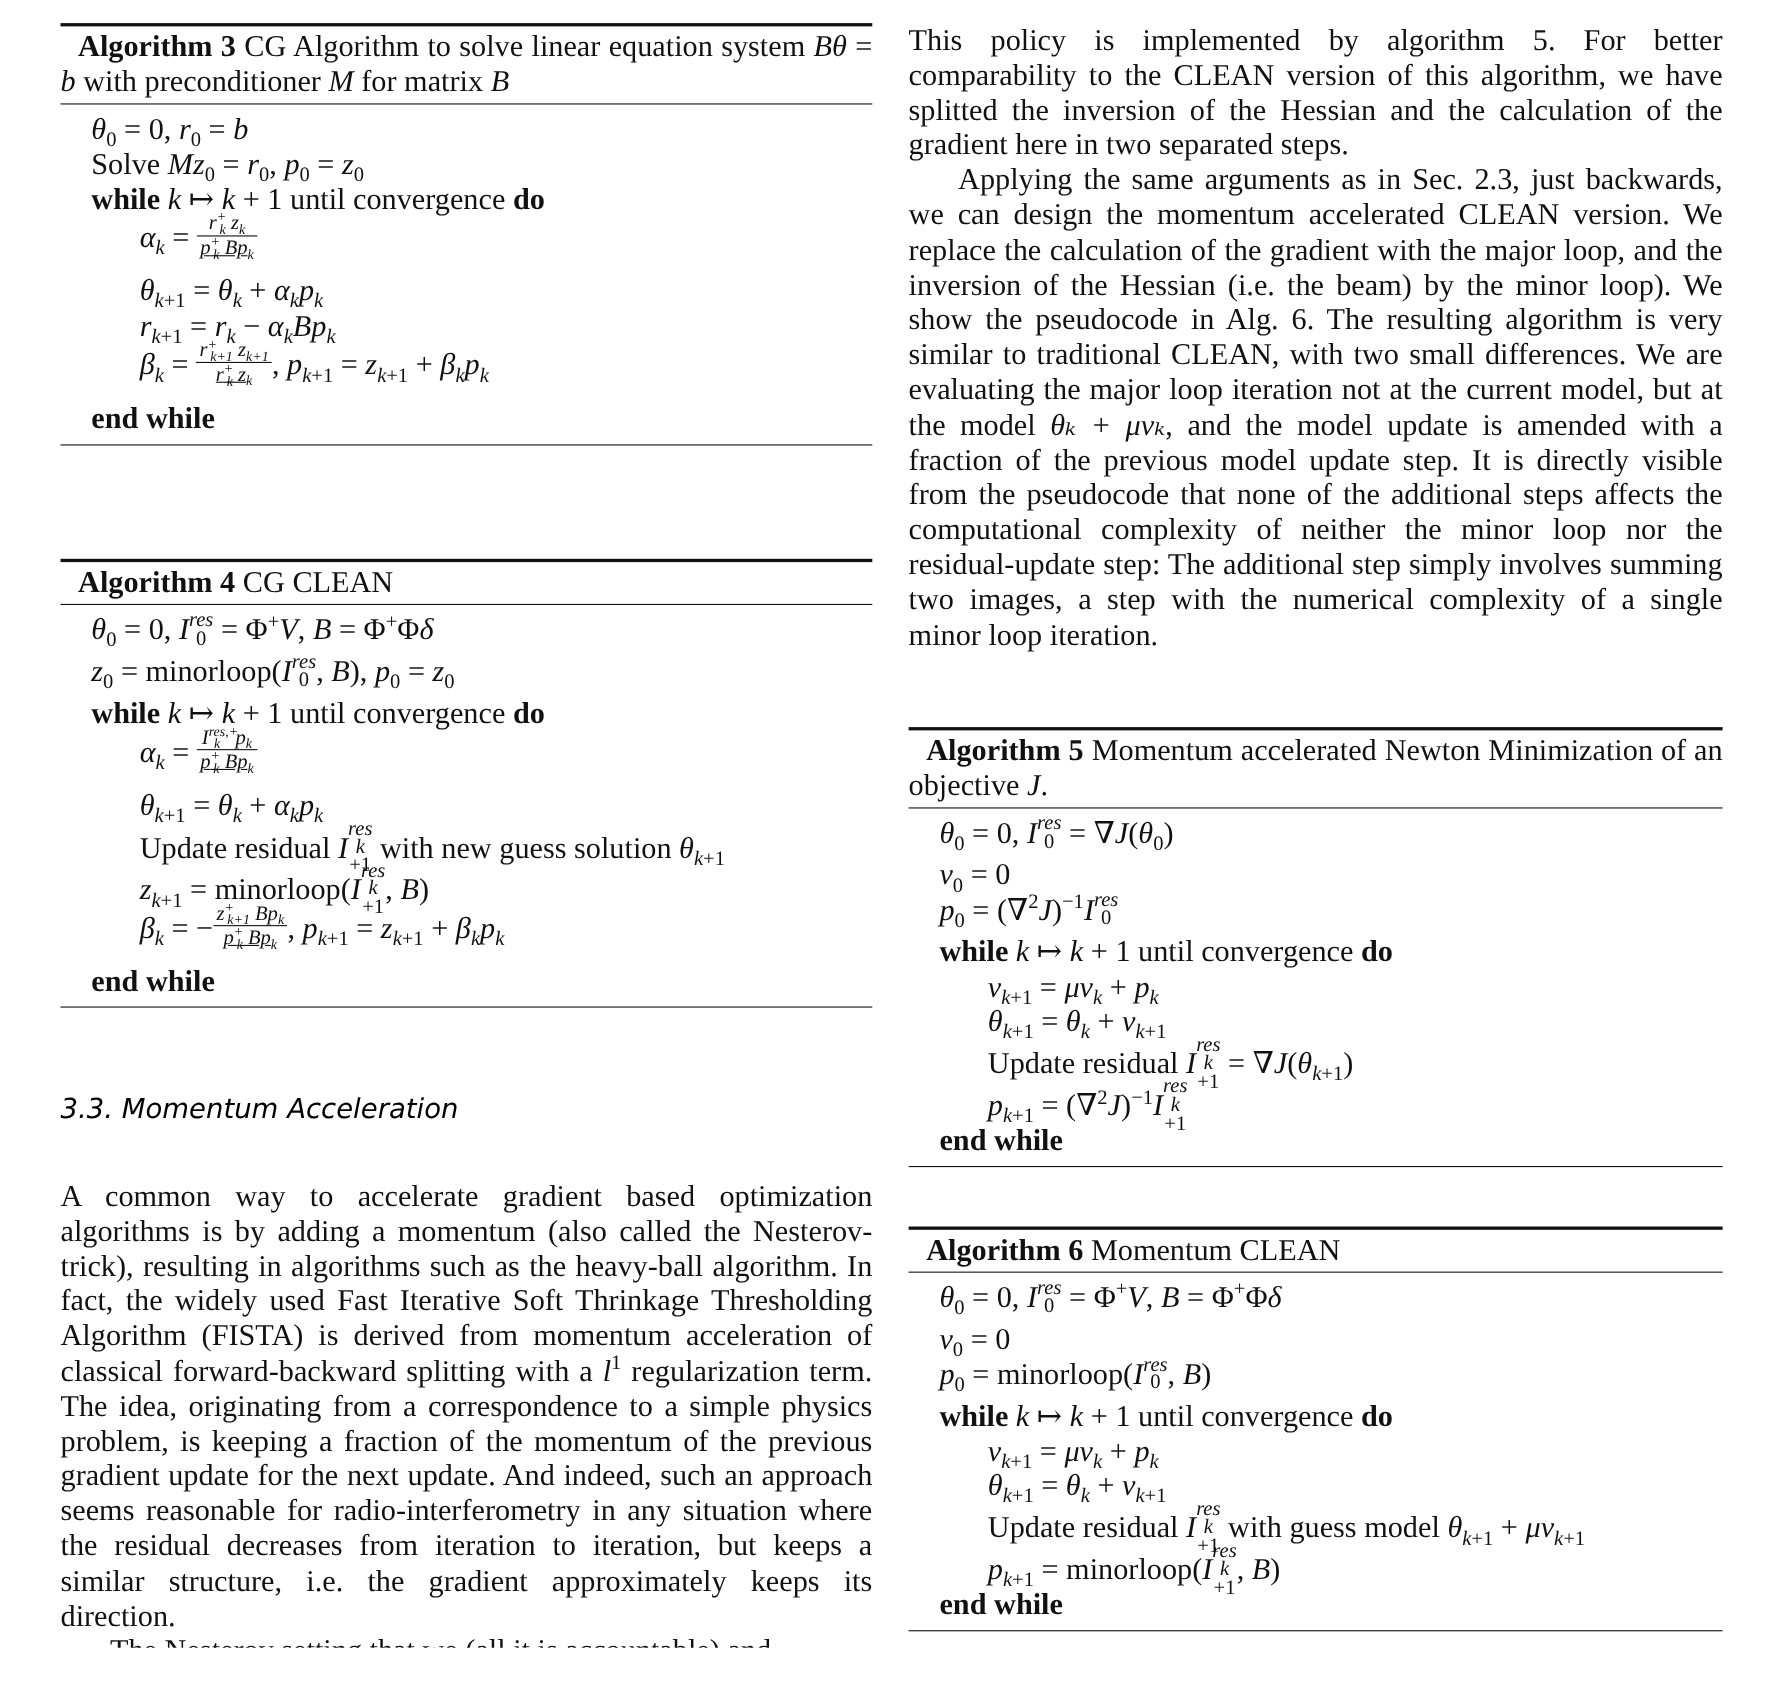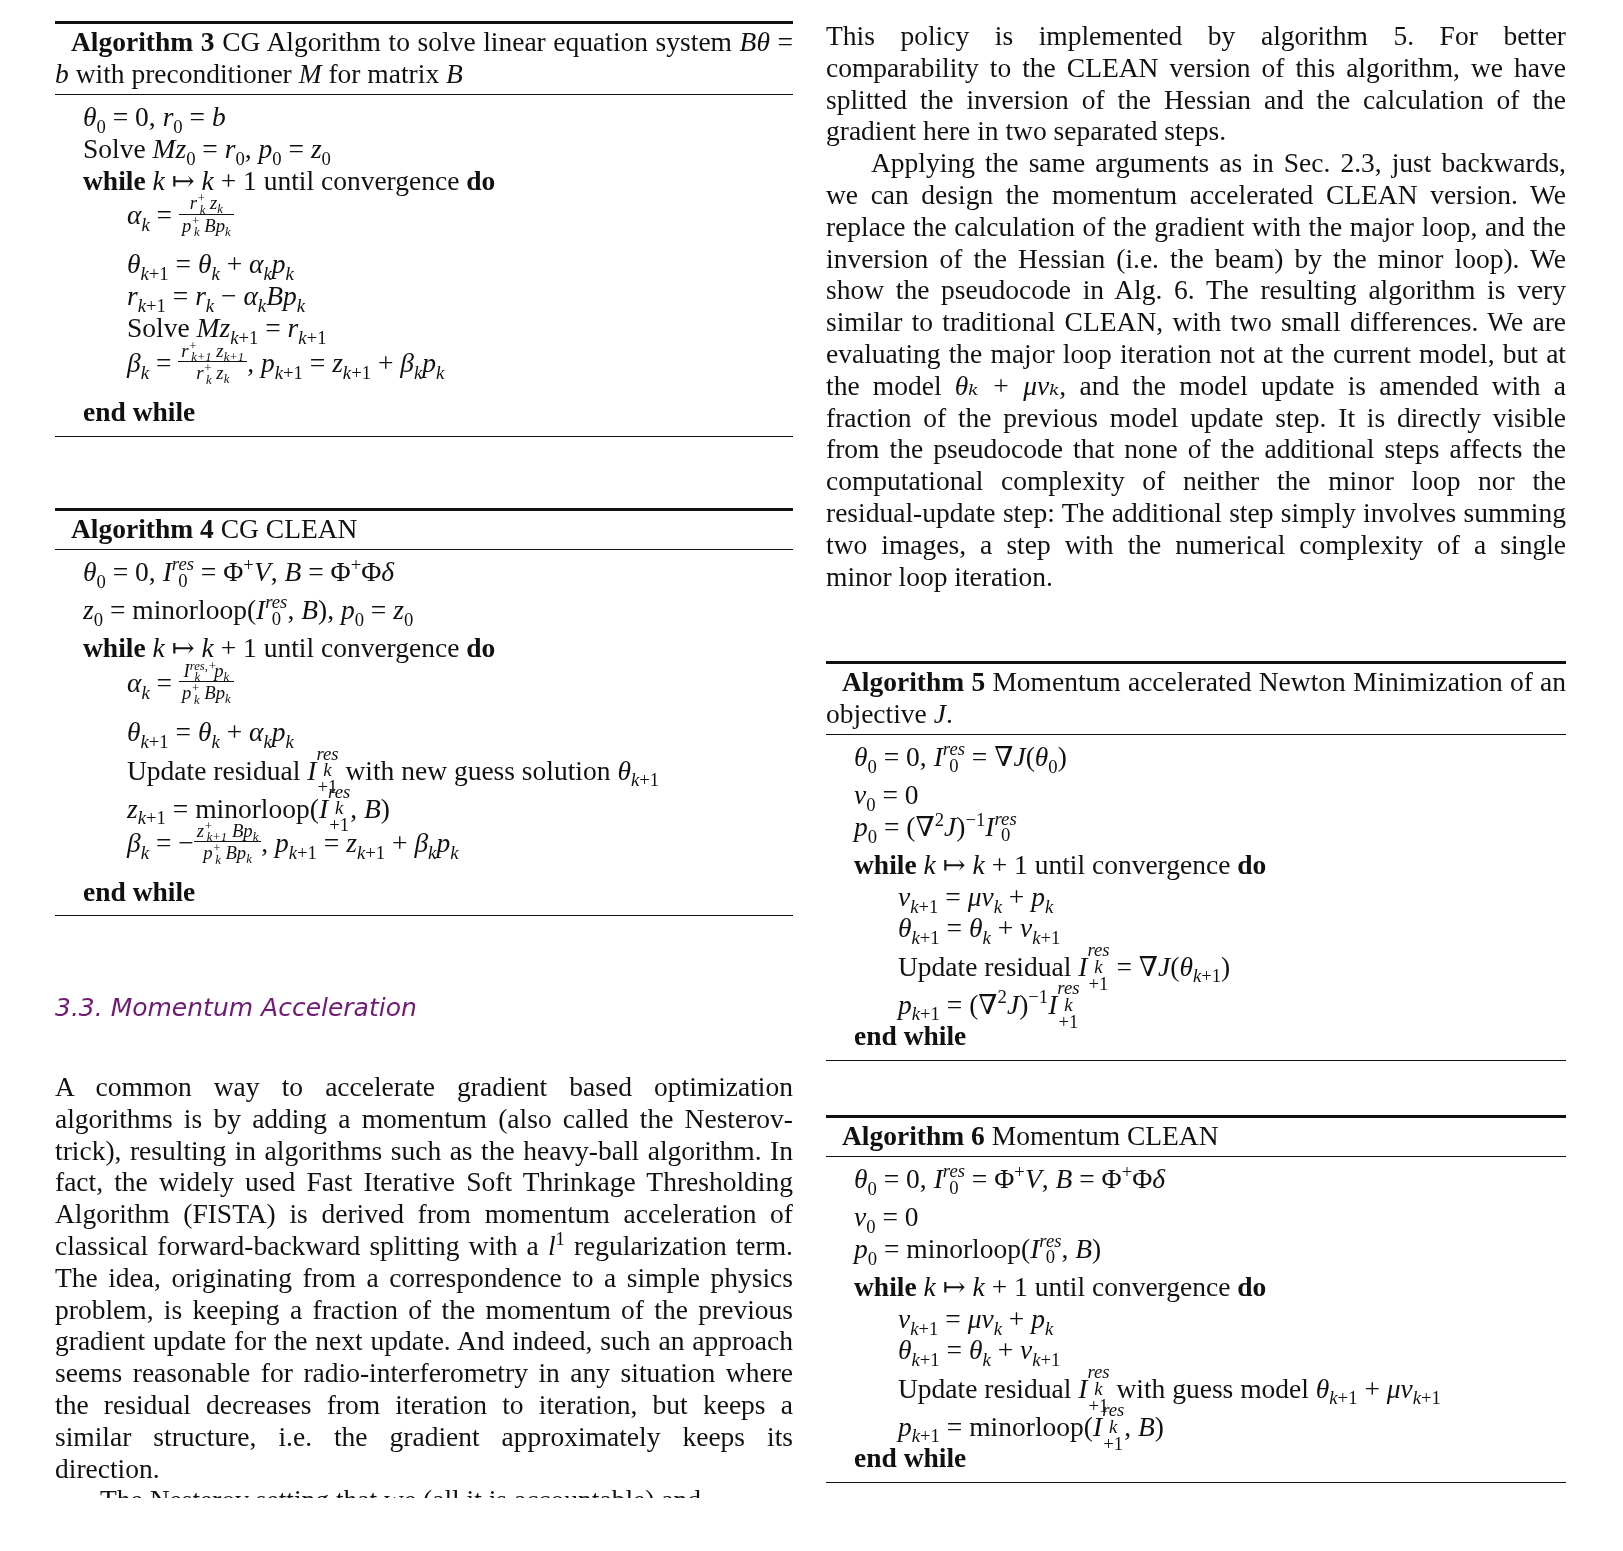--- a/index.html
+++ b/index.html
@@ -28,28 +28,28 @@
   .ind2 { padding-left: 72px; }
   .kw { font-weight: bold; }
   .m { font-style: italic; }
   sub, sup { font-size: 0.68em; line-height: 0; }
   sub { vertical-align: -0.35em; }
   sup { vertical-align: 0.55em; }
   .ss { display: inline-block; vertical-align: middle; line-height: 0.9; font-size: 0.68em; text-align: center; position: relative; top: -2px; }
   .ss span { display: block; font-style: italic; }
   .fr { display: inline-block; vertical-align: middle; text-align: center; font-size: 0.68em; line-height: 1.15; font-style: italic; position: relative; top: -4px; }
   .fr .num { display: block; border-bottom: 1.3px solid #111; padding: 0 3px; }
-  .fr .den { display: block; padding: 0 3px; }
+  .fr .den { display: block; padding: 0 3px; text-decoration: underline; }
 
   .para { text-align: justify; margin: 0; }
   .para.indent { text-indent: 45px; }
   .section-head {
     position: absolute; left: 0;
     font-family: "DejaVu Sans", "Liberation Sans", sans-serif;
-    font-style: italic; font-size: 25px; color: #701a75;
+    font-style: italic; font-size: 25px; color: #000000;
   }
 </style>
 </head>
 <body>
 
 <div class="col col-left">
 
   <div class="algo" style="top:21px;">
     <div class="rule-top"></div>
     <div class="algo-caption">
@@ -57,21 +57,20 @@
       <span>CG Algorithm to solve linear equation system <i>Bθ</i> = <i>b</i> with preconditioner <i>M</i> for matrix <i>B</i></span>
     </div>
     <div class="rule-mid"></div>
     <div class="algo-body">
       <div class="line ind1"><span class="m">θ</span><sub>0</sub> = 0, <span class="m">r</span><sub>0</sub> = <span class="m">b</span></div>
       <div class="line ind1"><span>Solve</span> <span class="m">Mz</span><sub>0</sub> = <span class="m">r</span><sub>0</sub>, <span class="m">p</span><sub>0</sub> = <span class="m">z</span><sub>0</sub></div>
       <div class="line ind1"><span class="kw">while</span> <span class="m">k</span> ↦ <span class="m">k</span> + 1 <span>until convergence</span> <span class="kw">do</span></div>
       <div class="line frac ind2"><span class="m">α</span><sub><i>k</i></sub> = <span class="fr"><span class="num">r<sup>+</sup><sub style="margin-left:-6px">k</sub> z<sub>k</sub></span><span class="den">p<sup>+</sup><sub style="margin-left:-6px">k</sub> Bp<sub>k</sub></span></span></div>
       <div class="line ind2"><span class="m">θ</span><sub><i>k</i>+1</sub> = <span class="m">θ</span><sub><i>k</i></sub> + <span class="m">α</span><sub><i>k</i></sub><span class="m">p</span><sub><i>k</i></sub></div>
       <div class="line ind2"><span class="m">r</span><sub><i>k</i>+1</sub> = <span class="m">r</span><sub><i>k</i></sub> − <span class="m">α</span><sub><i>k</i></sub><span class="m">Bp</span><sub><i>k</i></sub></div>
-      <div class="line ind2"><span>Solve</span> <span class="m">Mz</span><sub><i>k</i>+1</sub> = <span class="m">r</span><sub><i>k</i>+1</sub></div>
       <div class="line frac ind2"><span class="m">β</span><sub><i>k</i></sub> = <span class="fr"><span class="num">r<sup>+</sup><sub style="margin-left:-6px">k+1</sub> z<sub>k+1</sub></span><span class="den">r<sup>+</sup><sub style="margin-left:-6px">k</sub> z<sub>k</sub></span></span>, <span class="m">p</span><sub><i>k</i>+1</sub> = <span class="m">z</span><sub><i>k</i>+1</sub> + <span class="m">β</span><sub><i>k</i></sub><span class="m">p</span><sub><i>k</i></sub></div>
       <div class="line ind1"><span class="kw">end while</span></div>
     </div>
     <div class="rule-bot"></div>
   </div>
 
   <div class="algo" style="top:508px;">
     <div class="rule-top"></div>
     <div class="algo-caption">
       <b>Algorithm 4</b>

